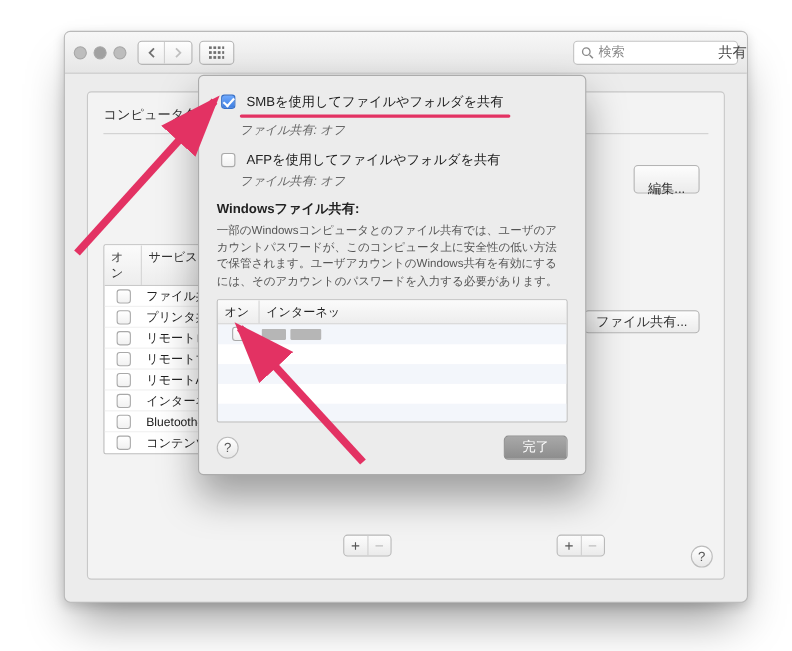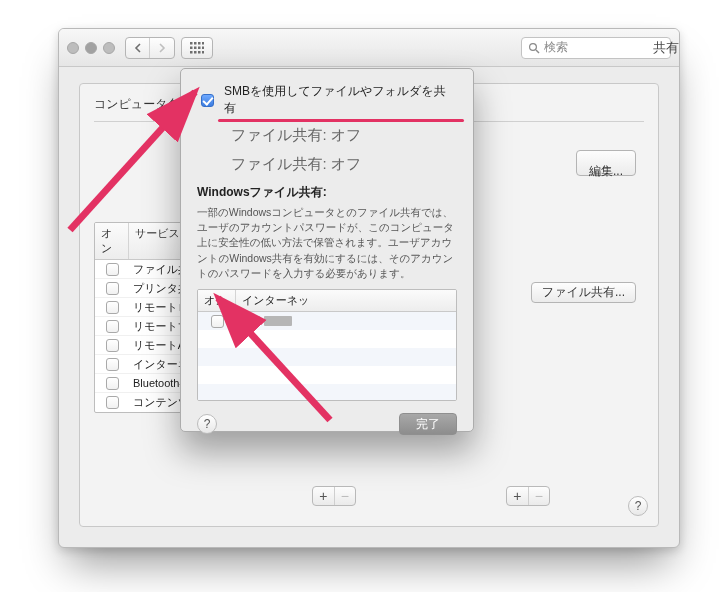--- a/index.html
+++ b/index.html
@@ -140,29 +140,29 @@
     font-size:12px;color:#333;
   }
   .righttext{
     position:absolute; left:492px; top:155px; font-size:11px; color:#555; width:140px;
   }
 
   
   .sheet{
     position:absolute;
     left:180px; top:68px;
-    width:294px; height:364px;
+    width:353px; height:364px;
     background:#ececec;
     border:1px solid #acacac;
     border-radius:5px;
     box-shadow:0 20px 35px rgba(0,0,0,0.35);
     padding:14px 16px 12px 16px;
   }
   .sheet .line{display:flex;align-items:center;gap:7px;margin-bottom:2px;}
-  .sheet .sub{font-size:15px;color:#666;margin-left:34px;margin-bottom:10px;}
+  .sheet .sub{font-size:11px;color:#666;margin-left:21px;margin-bottom:10px;font-style:italic;}
   .sheet .lbl1{font-size:12px;color:#222;}
   .underline{
     height:3px;background:#e33263;border-radius:2px;margin:1px 0 4px 21px;width:246px;
   }
   .sheet h4{margin:10px 0 4px 0;font-size:12px;font-weight:700;color:#222;}
   .sheet .desc{font-size:10.5px;color:#555;line-height:1.45;margin-bottom:8px;}
   .acct-table{
     border:1px solid #bdbdbd;background:#fff;border-radius:2px;height:112px;
     overflow:hidden;
   }
@@ -317,20 +317,24 @@
 </div>
 
 <div class="sheet">
   <div class="line">
     <input type="checkbox" class="mac" checked="" style="">
     <span class="lbl1">SMBを使用してファイルやフォルダを共有</span>
   </div>
   <div class="underline"></div>
   <div class="sub">ファイル共有: オフ</div>
 
+  <div class="line">
+    <input type="checkbox" class="mac" style="">
+    <span class="lbl1">AFPを使用してファイルやフォルダを共有</span>
+  </div>
   <div class="sub">ファイル共有: オフ</div>
 
   <h4>Windowsファイル共有:</h4>
   <div class="desc">一部のWindowsコンピュータとのファイル共有では、ユーザのアカウントパスワードが、このコンピュータ上に安全性の低い方法で保管されます。ユーザアカウントのWindows共有を有効にするには、そのアカウントのパスワードを入力する必要があります。</div>
 
   <div class="acct-table">
     <div class="acct-head">
       <div class="c on">オン</div>
       <div class="c nm">インターネッ</div>
     </div>

